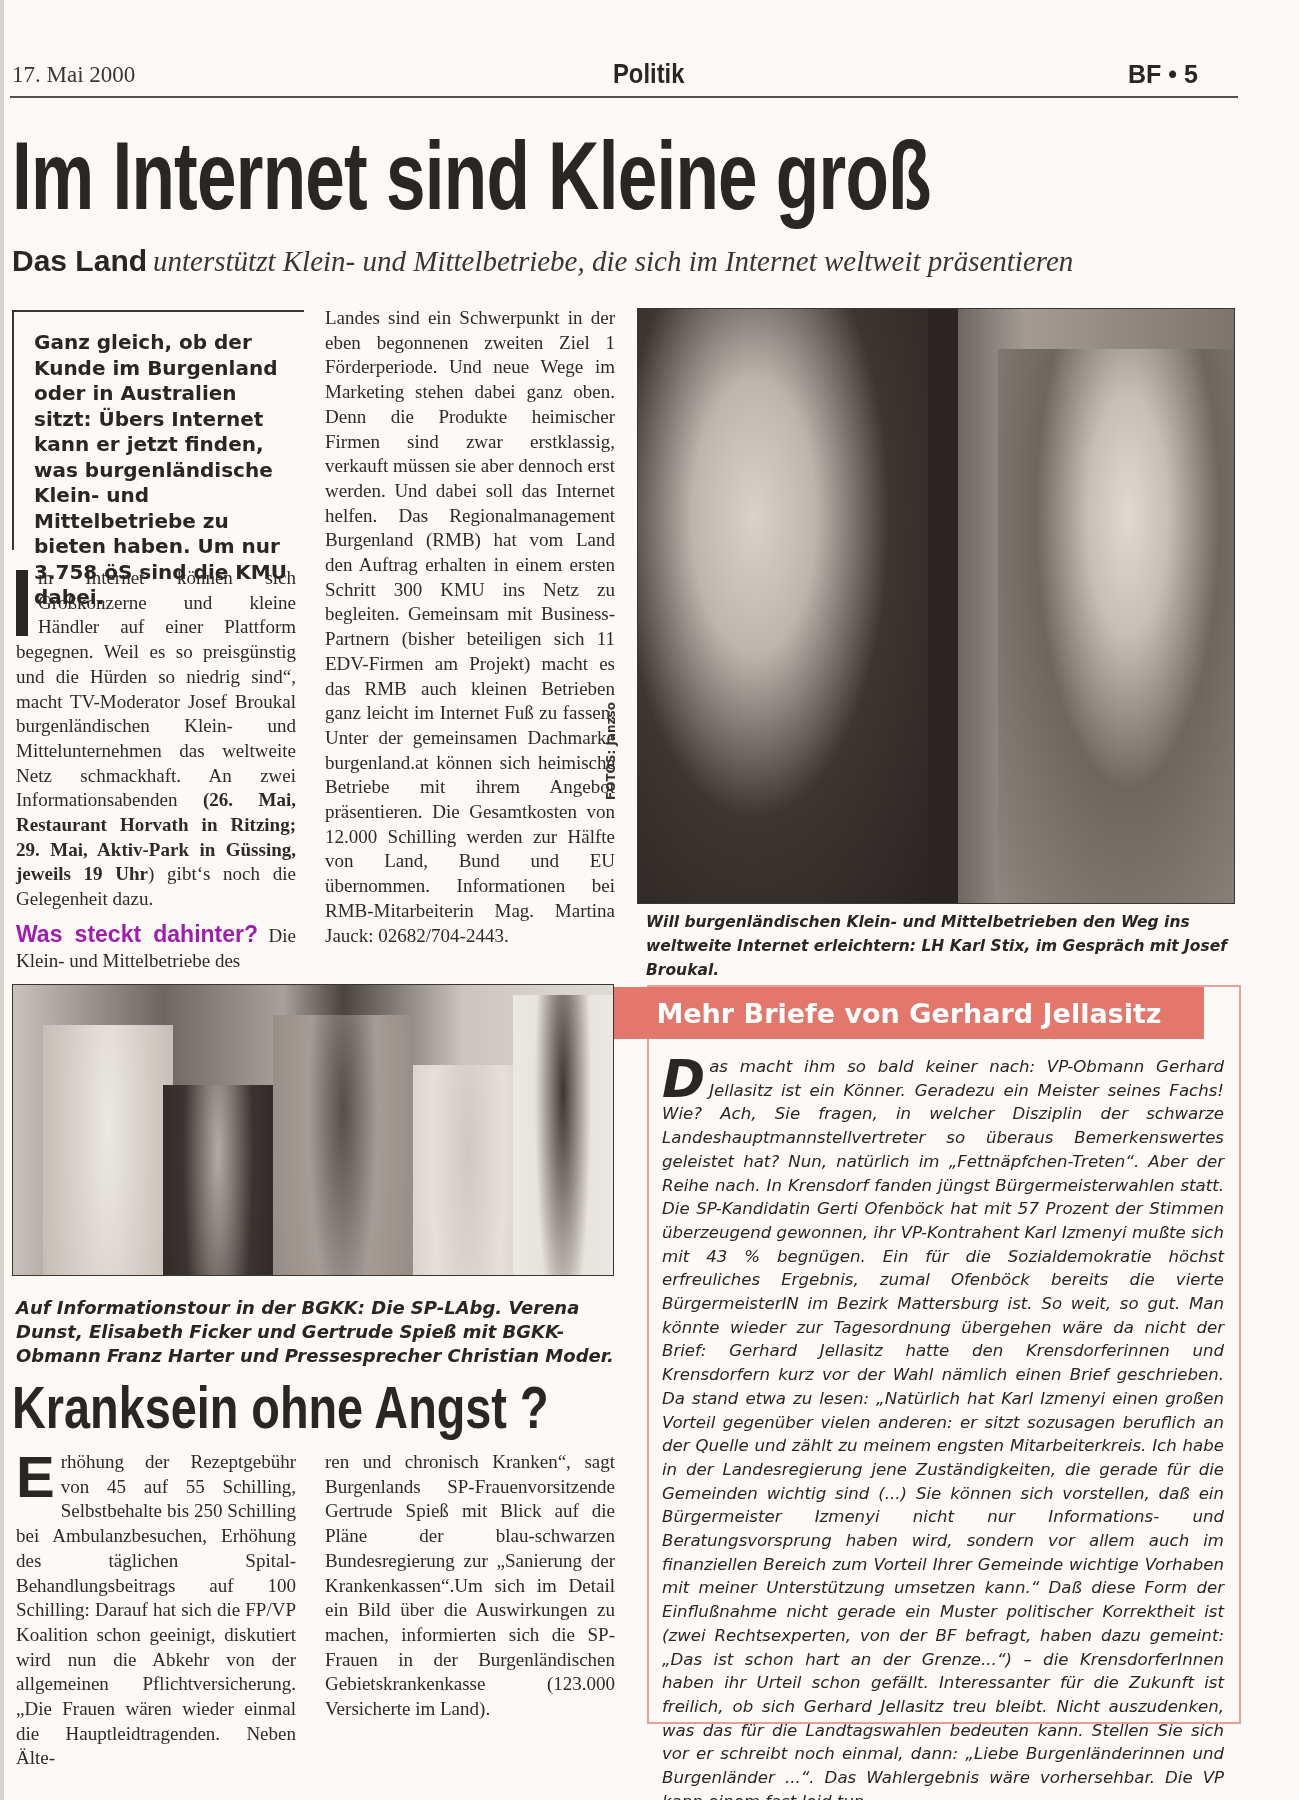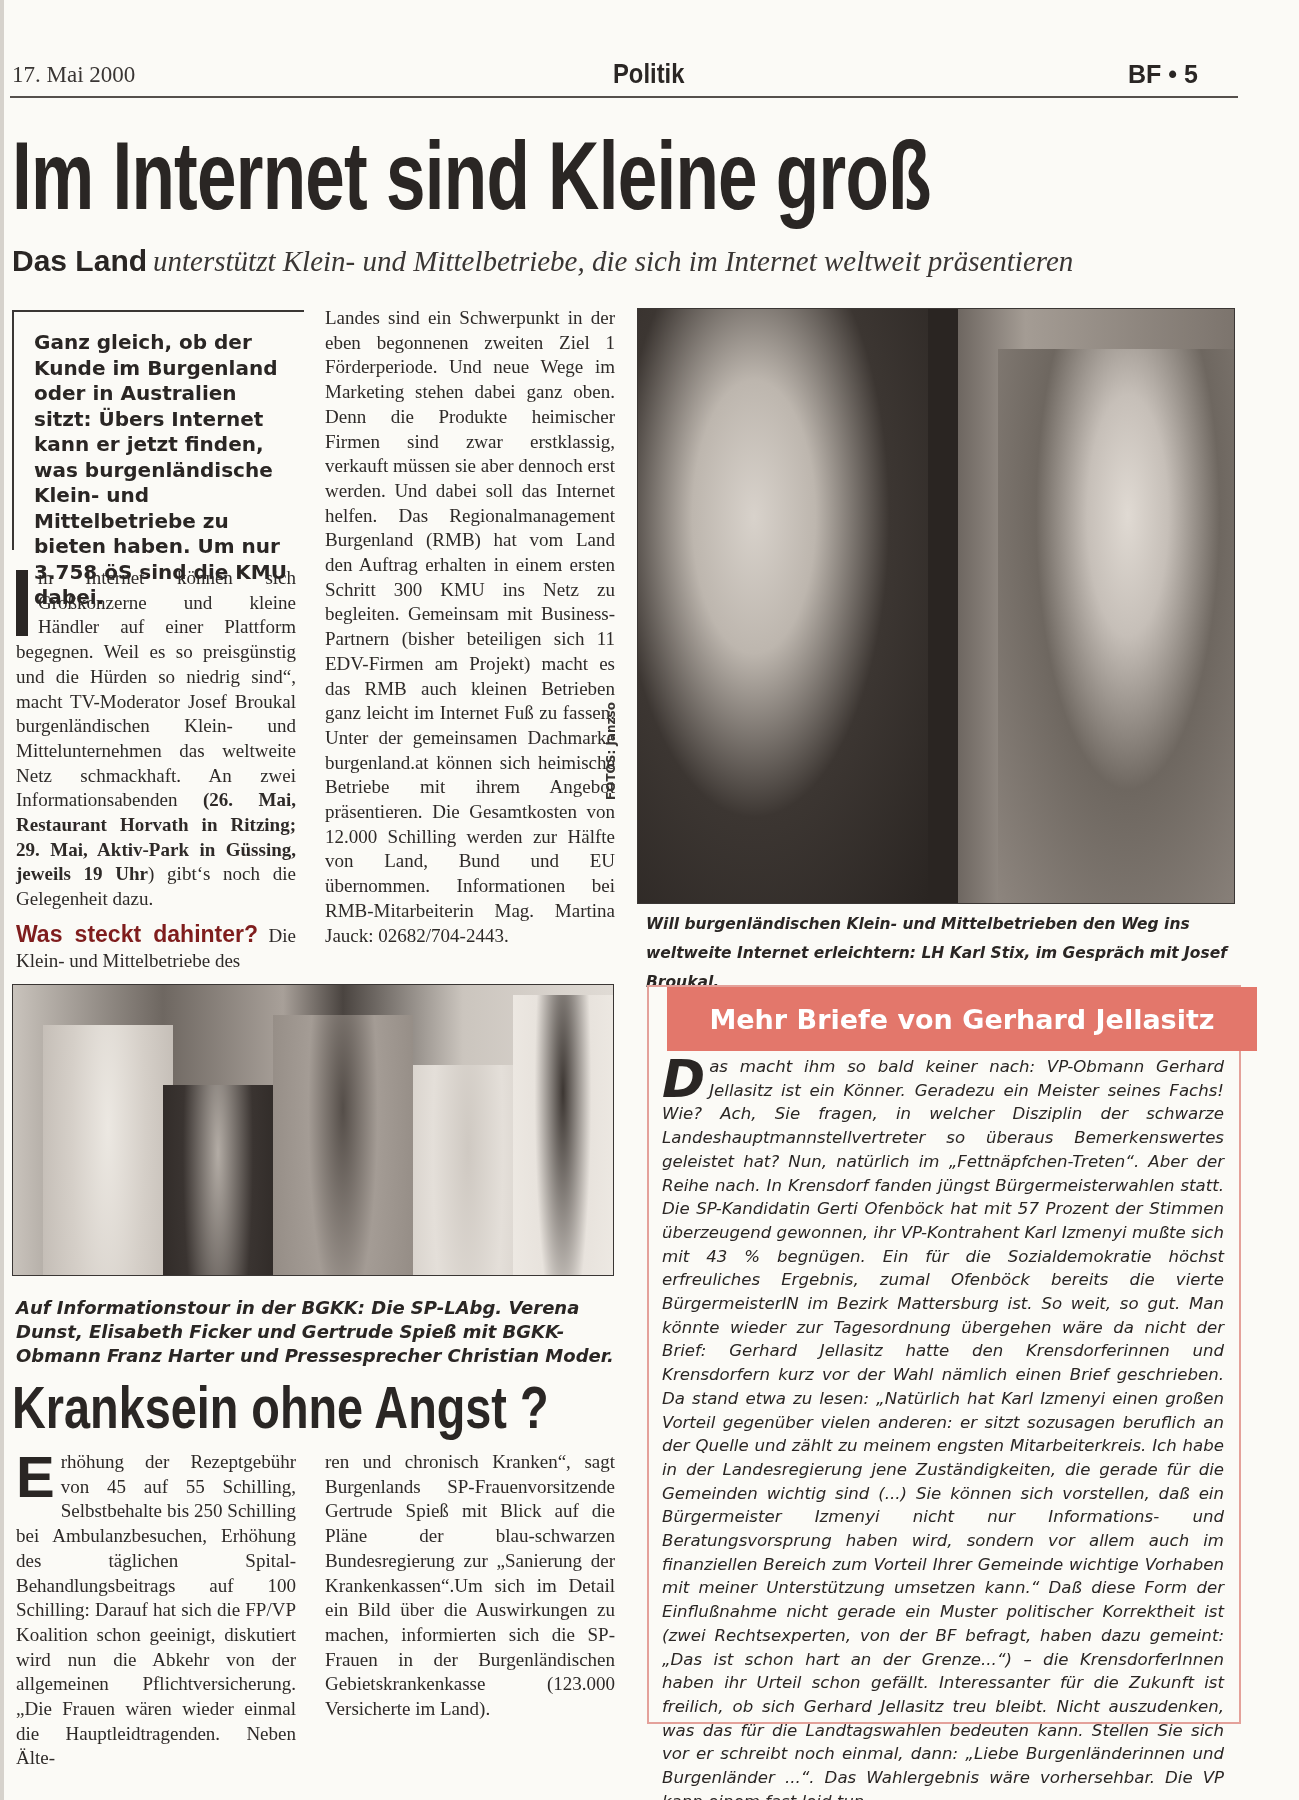--- a/index.html
+++ b/index.html
@@ -24,42 +24,42 @@
     .subhead .rest { font-family:"Liberation Serif", serif; font-style:italic; font-size:29px; color:#3a3634; margin-left:6px;margin-top:44px; }
 
     
     .intro-box { left:12px; top:310px; width:290px; height:238px; border-top:2px solid #3a3634; border-left:2px solid #3a3634; }
     .intro-text { left:34px; top:330px; width:260px; font-family:"DejaVu Sans", sans-serif; font-size:20px; line-height:25.5px; color:#2a2624; font-weight:600; }
 
     .col { font-family:"Liberation Serif", serif; font-size:19px; line-height:24.7px; text-align:justify; color:#2e2a28; }
     .col1 { left:16px; top:566px; width:280px; }
     .col2 { left:325px; top:306px; width:290px; }
     .dropcap-I { float:left; width:12px; height:66px; background:#2a2624; margin:4px 10px 0 0; }
-    .subhead-inline { font-family:"Liberation Sans", sans-serif; font-weight:bold; font-size:23px; color:#7f1d1d; }
+    .subhead-inline { font-family:"Liberation Sans", sans-serif; font-weight:bold; font-size:23px; color:#a21caf; }
     .bold { font-weight:bold; }
 
     .photo-credit { left:604px; top:800px; transform:rotate(-90deg); transform-origin:left top; font-family:"DejaVu Sans", sans-serif; font-size:12px; font-weight:bold; color:#3a3634; white-space:nowrap; }
 
     
     .photo { background:#8c8580; border:1px solid #3a3634; overflow:hidden; }
     .photo1 { left:637px; top:308px; width:596px; height:594px; background:linear-gradient(90deg,#b4ada6 0%,#9f978f 30%,#5c5550 50%,#a49c94 65%,#7c746d 100%); }
     .photo2 { left:12px; top:984px; width:600px; height:552px; background:linear-gradient(90deg,#c9c3bc 0%,#6e6761 25%,#a8a099 45%,#4a4440 55%,#cbc5be 75%,#e0dbd5 100%); }
     .photo-inner { position:absolute; }
 
-    .cap1 { left:646px; top:910px; width:600px; font-family:"DejaVu Sans", sans-serif; font-style:italic; font-weight:600; font-size:15.5px; line-height:29px; color:#2a2624; }
+    .cap1 { left:646px; top:910px; width:600px; font-family:"DejaVu Sans", sans-serif; font-style:italic; font-weight:600; font-size:15.5px; line-height:24px; color:#2a2624; }
     .cap2 { left:16px; top:1545px; width:600px; font-family:"DejaVu Sans", sans-serif; font-style:italic; font-weight:600; font-size:18px; line-height:24px; color:#2a2624; }
 
     .headline2 { left:12px; top:1620px; font-family:"Liberation Sans", sans-serif; font-weight:bold; font-size:60px; transform:scaleX(0.78); transform-origin:left; white-space:nowrap; color:#2a2624; line-height:1; }
     .col3 { left:16px; top:1500px; width:280px; }
     .col4 { left:325px; top:1500px; width:290px; }
     .dropcap-E { float:left; font-family:"Liberation Sans", sans-serif; font-weight:bold; font-size:58px; line-height:46px; margin:4px 6px 0 0; color:#2a2624; }
 
     
     .redbox { left:647px; top:985px; width:590px; height:735px; border:2px solid #e4a19a; }
-    .redbox-title { left:667px; top:987px; width:590px; height:64px; background:#e3776b; color:#fff; font-family:"DejaVu Sans", sans-serif; font-weight:bold; font-size:27px; display:flex; align-items:center; justify-content:center; }
+    .redbox-title { left:614px; top:987px; width:590px; height:52px; background:#e3776b; color:#fff; font-family:"DejaVu Sans", sans-serif; font-weight:bold; font-size:27px; display:flex; align-items:center; justify-content:center; }
     .redbox-text { left:662px; top:1055px; width:562px; font-family:"DejaVu Sans", sans-serif; font-style:italic; font-size:16.6px; line-height:23.7px; text-align:justify; color:#2a2624; }
     .dropcap-D { float:left; font-family:"DejaVu Sans", sans-serif; font-weight:bold; font-style:italic; font-size:52px; line-height:44px; margin:2px 4px 0 0; color:#2a2624; }
   </style>
 </head>
 <body>
 
 <div class="abs left-edge"></div>
 
 <div class="abs hdr-date">17. Mai 2000</div>
 <div class="abs hdr-section">Politik</div>

